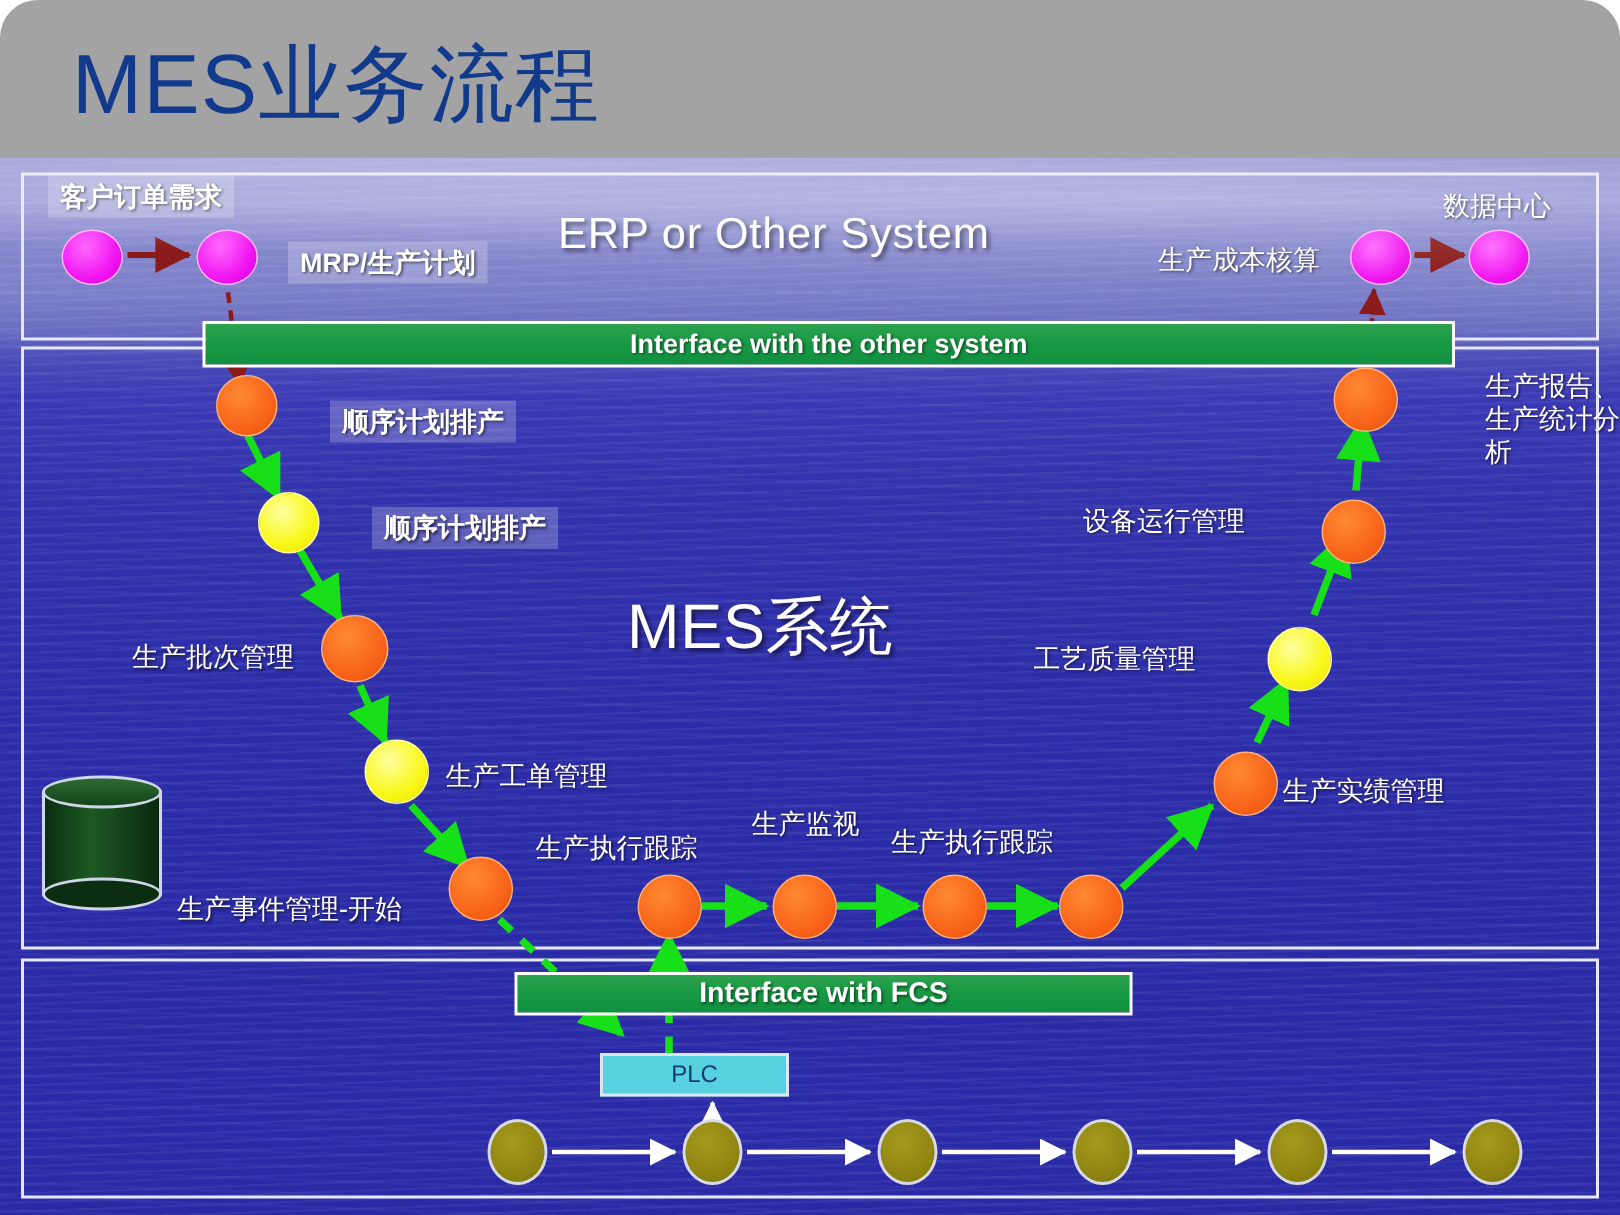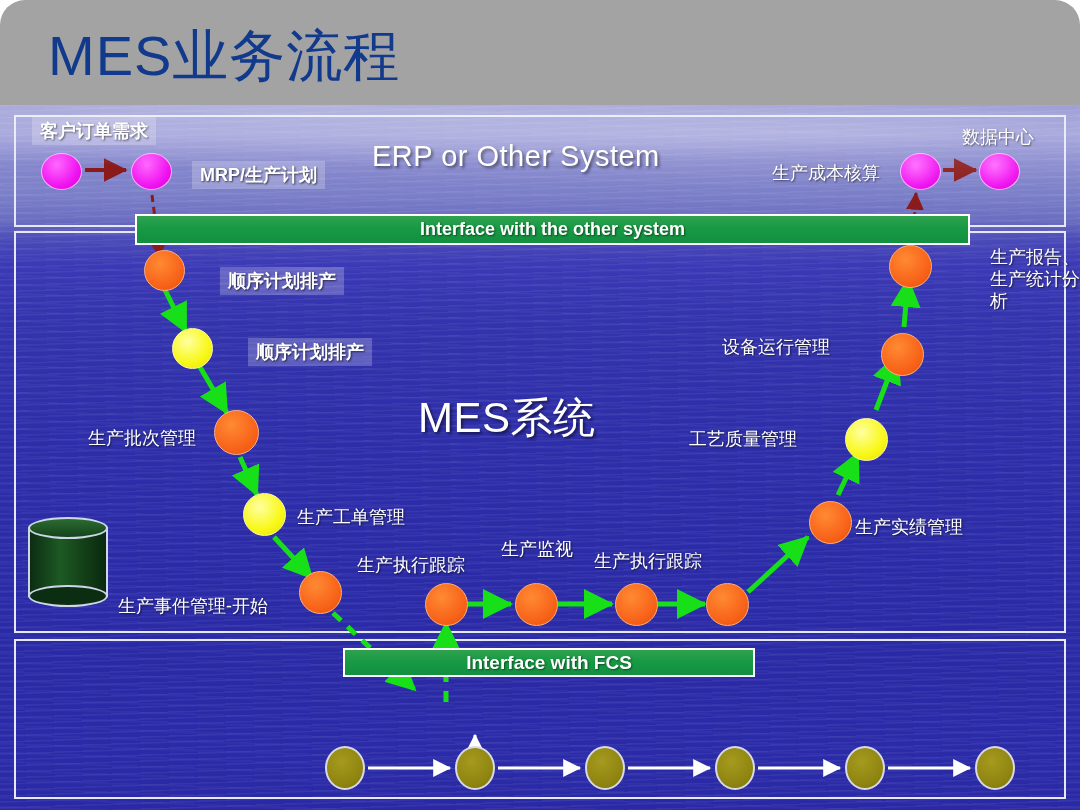--- a/index.html
+++ b/index.html
@@ -232,20 +232,21 @@
     <div class="plabel two" style="left:990px;top:141px;">生产报告、
 生产统计分析</div>
 
     <div id="db-cyl">
       <div class="body"></div>
       <div class="bot"></div>
       <div class="top"></div>
     </div>
 
 
+    <div id="plc-box">PLC</div>
 
     <div class="node olive" style="left:325px;top:641px;width:40px;height:44px;"></div>
     <div class="node olive" style="left:455px;top:641px;width:40px;height:44px;"></div>
     <div class="node olive" style="left:585px;top:641px;width:40px;height:44px;"></div>
     <div class="node olive" style="left:715px;top:641px;width:40px;height:44px;"></div>
     <div class="node olive" style="left:845px;top:641px;width:40px;height:44px;"></div>
     <div class="node olive" style="left:975px;top:641px;width:40px;height:44px;"></div>
 
   </div>
 </div>

